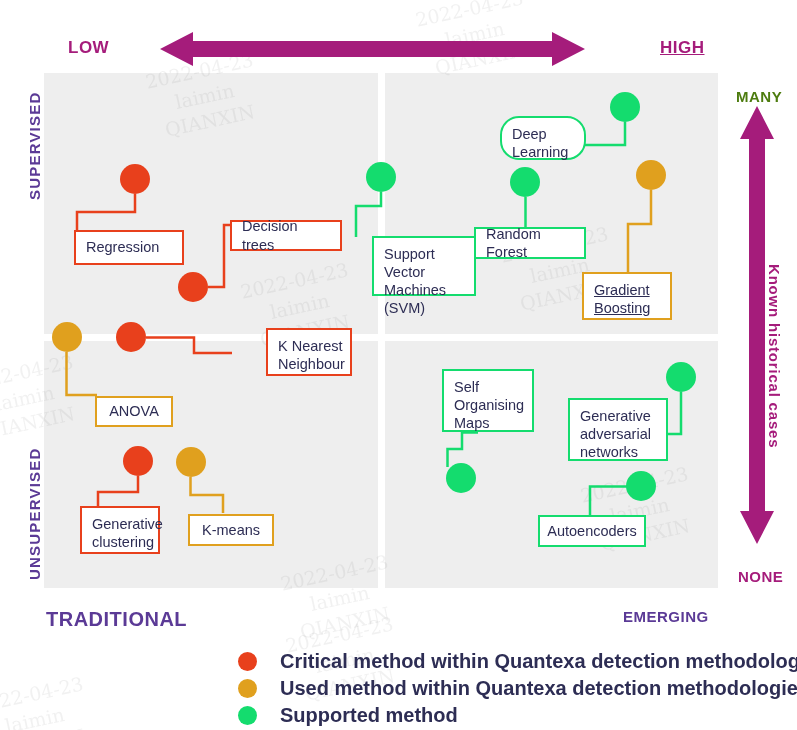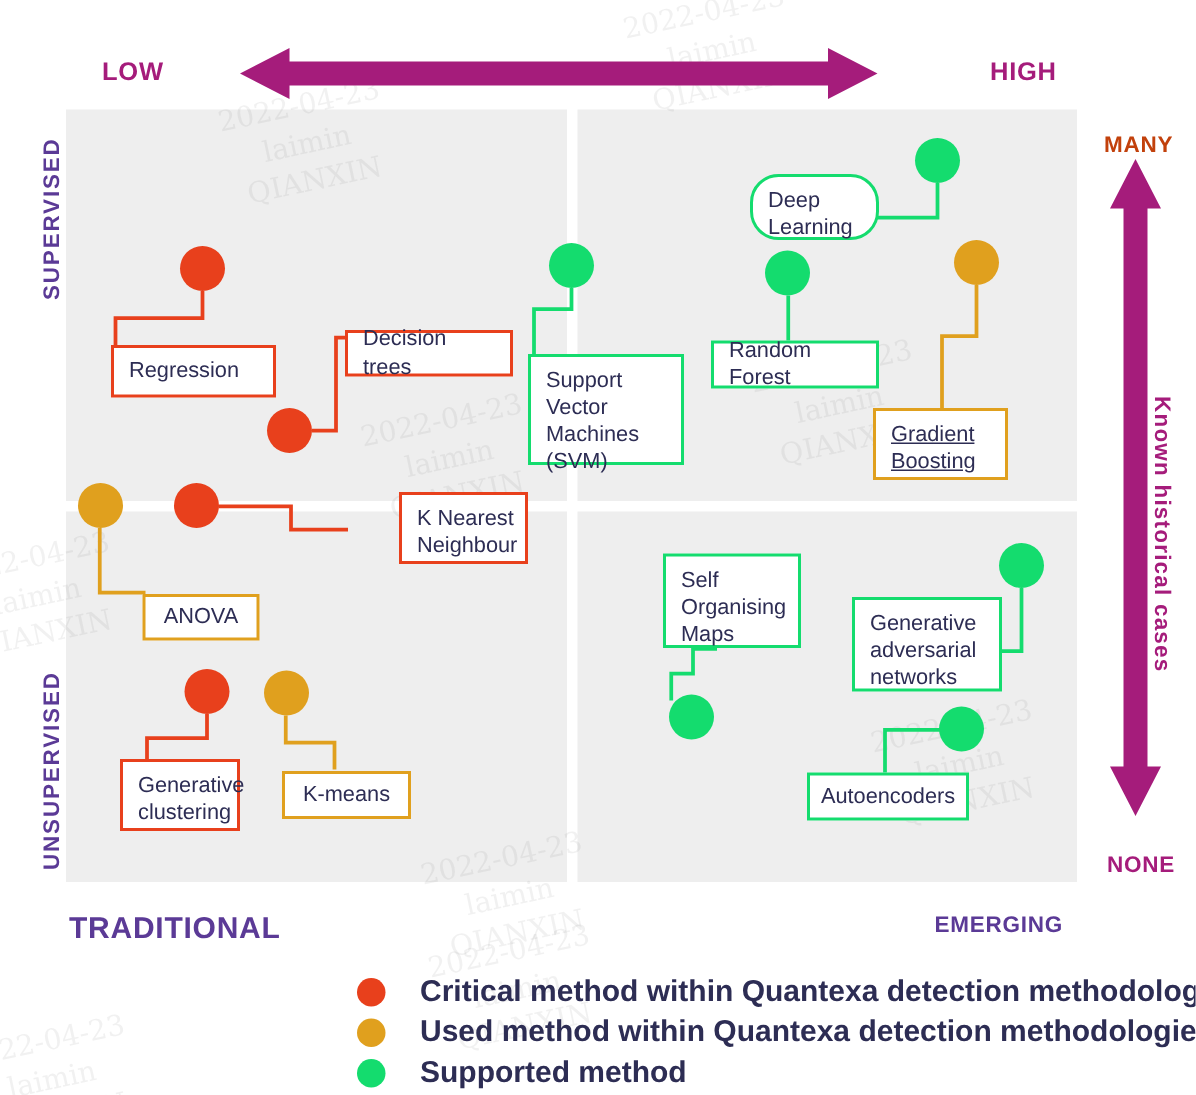--- a/index.html
+++ b/index.html
@@ -33,22 +33,22 @@
   #quad-br { left: 385px; top: 341px; width: 333px; height: 247px; }
 
   
   .axis-cap {
     position: absolute;
     font-weight: bold;
     letter-spacing: 0.5px;
     white-space: nowrap;
   }
   #cap-low   { left: 68px;  top: 38px;  font-size: 17px; color: #a51c7b; }
-  #cap-high  { left: 660px; top: 38px;  font-size: 17px; color: #a51c7b; }
-  #cap-many  { left: 736px; top: 88px;  font-size: 15px; color: #c2410c; }
+  #cap-high  { left: 660px; top: 38px;  font-size: 17px; color: #a51c7b; text-decoration: underline; }
+  #cap-many  { left: 736px; top: 88px;  font-size: 15px; color: #4d7c0f; }
   #cap-none  { left: 738px; top: 568px; font-size: 15px; color: #a51c7b; }
   #cap-trad  { left: 46px;  top: 608px; font-size: 20px; color: #5b3a96; }
   #cap-emer  { left: 623px; top: 608px; font-size: 15px; color: #5b3a96; }
   #cap-title {
     left: 289px; top: 16px; font-size: 16px; color: #a51c7b;
   }
 
   .axis-cap-rot {
     position: absolute;
     font-weight: bold;
@@ -215,21 +215,21 @@
     <div class="nbox" style="left:230px; top:220px; width:112px; height:31px; border-color:#e8401c;">Decision trees</div>
   </div>
 
   <div class="node">
     <div class="dot" style="left:366px; top:162px; background:#14dc6e;"></div>
     <div class="conn" style="left:356px; top:192px;">
       <svg width="28" height="45" viewBox="0 0 28 45">
         <path d="M25,0 L25,14 L0,14 L0,45" fill="none" stroke="#14dc6e" stroke-width="2.5"></path>
       </svg>
     </div>
-    <div class="nbox" style="left:352px; top:236px; width:104px; height:74px; border-color:#14dc6e; align-items:flex-start;">Support Vector
+    <div class="nbox" style="left:372px; top:236px; width:104px; height:60px; border-color:#14dc6e; align-items:flex-start;">Support Vector
 Machines
 (SVM)</div>
   </div>
 
   <div class="node">
     <div class="dot" style="left:610px; top:92px; background:#14dc6e;"></div>
     <div class="conn" style="left:584px; top:122px;">
       <svg width="42" height="24" viewBox="0 0 42 24">
         <path d="M41,0 L41,23 L0,23" fill="none" stroke="#14dc6e" stroke-width="2.5"></path>
       </svg>

